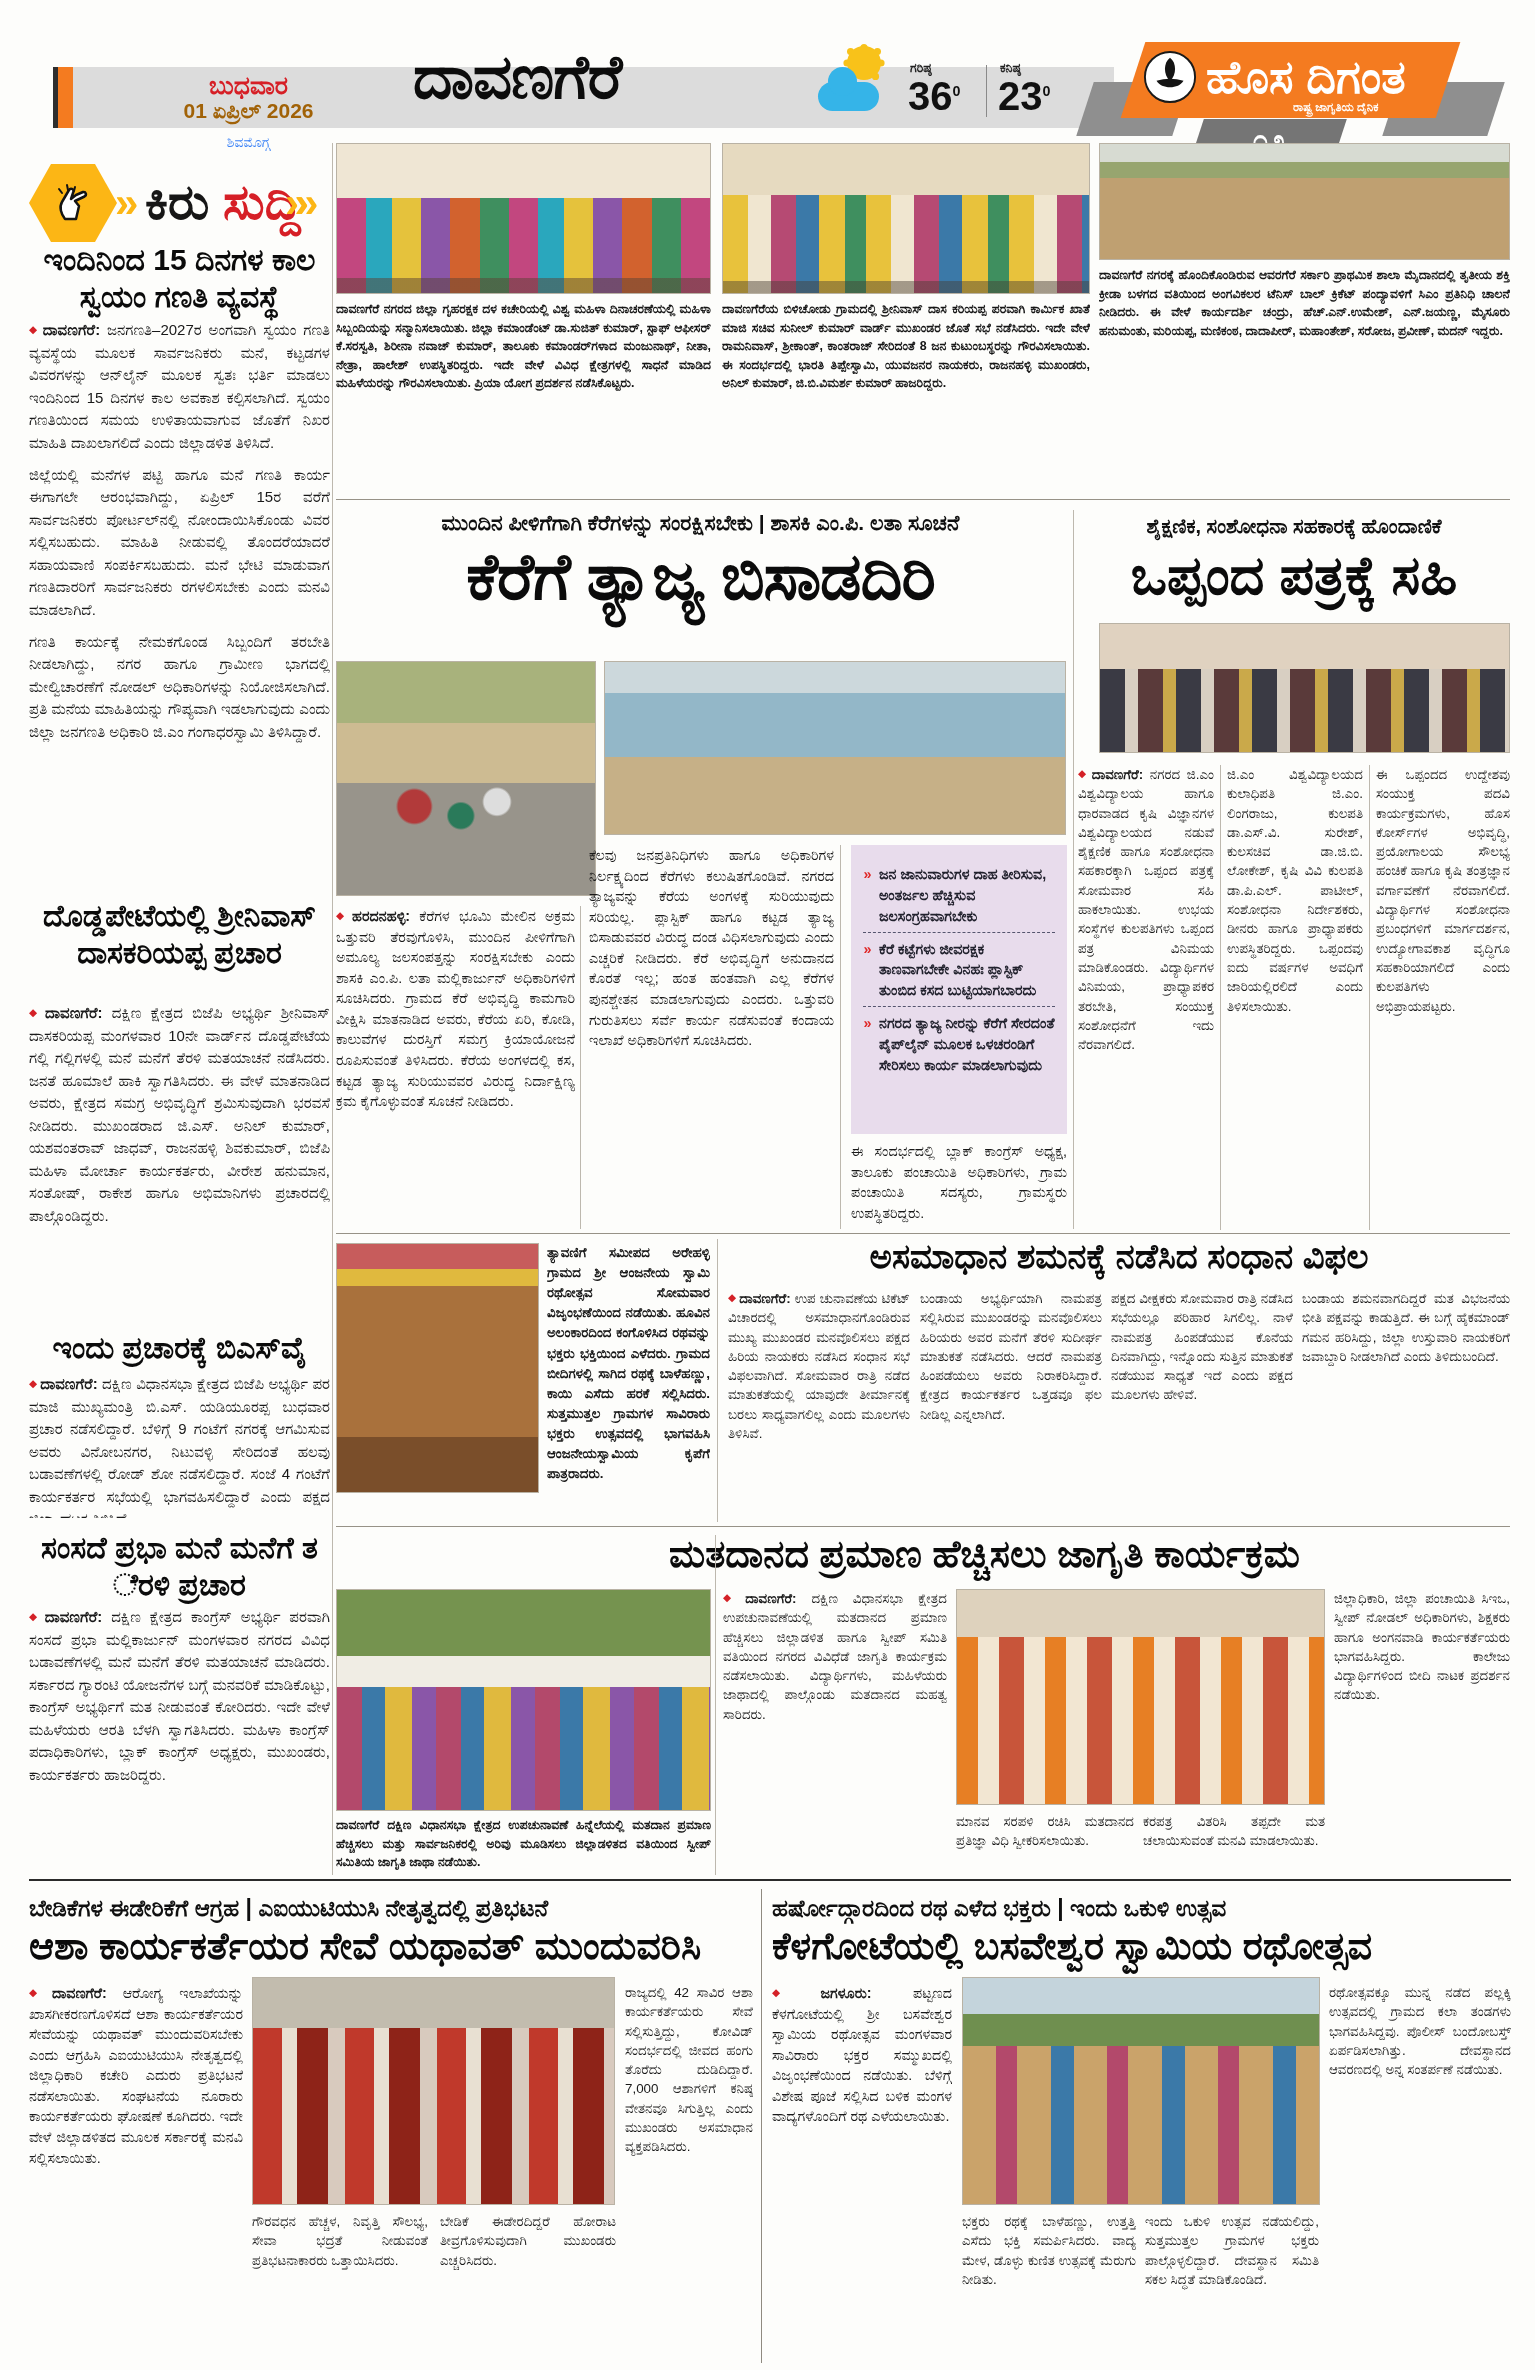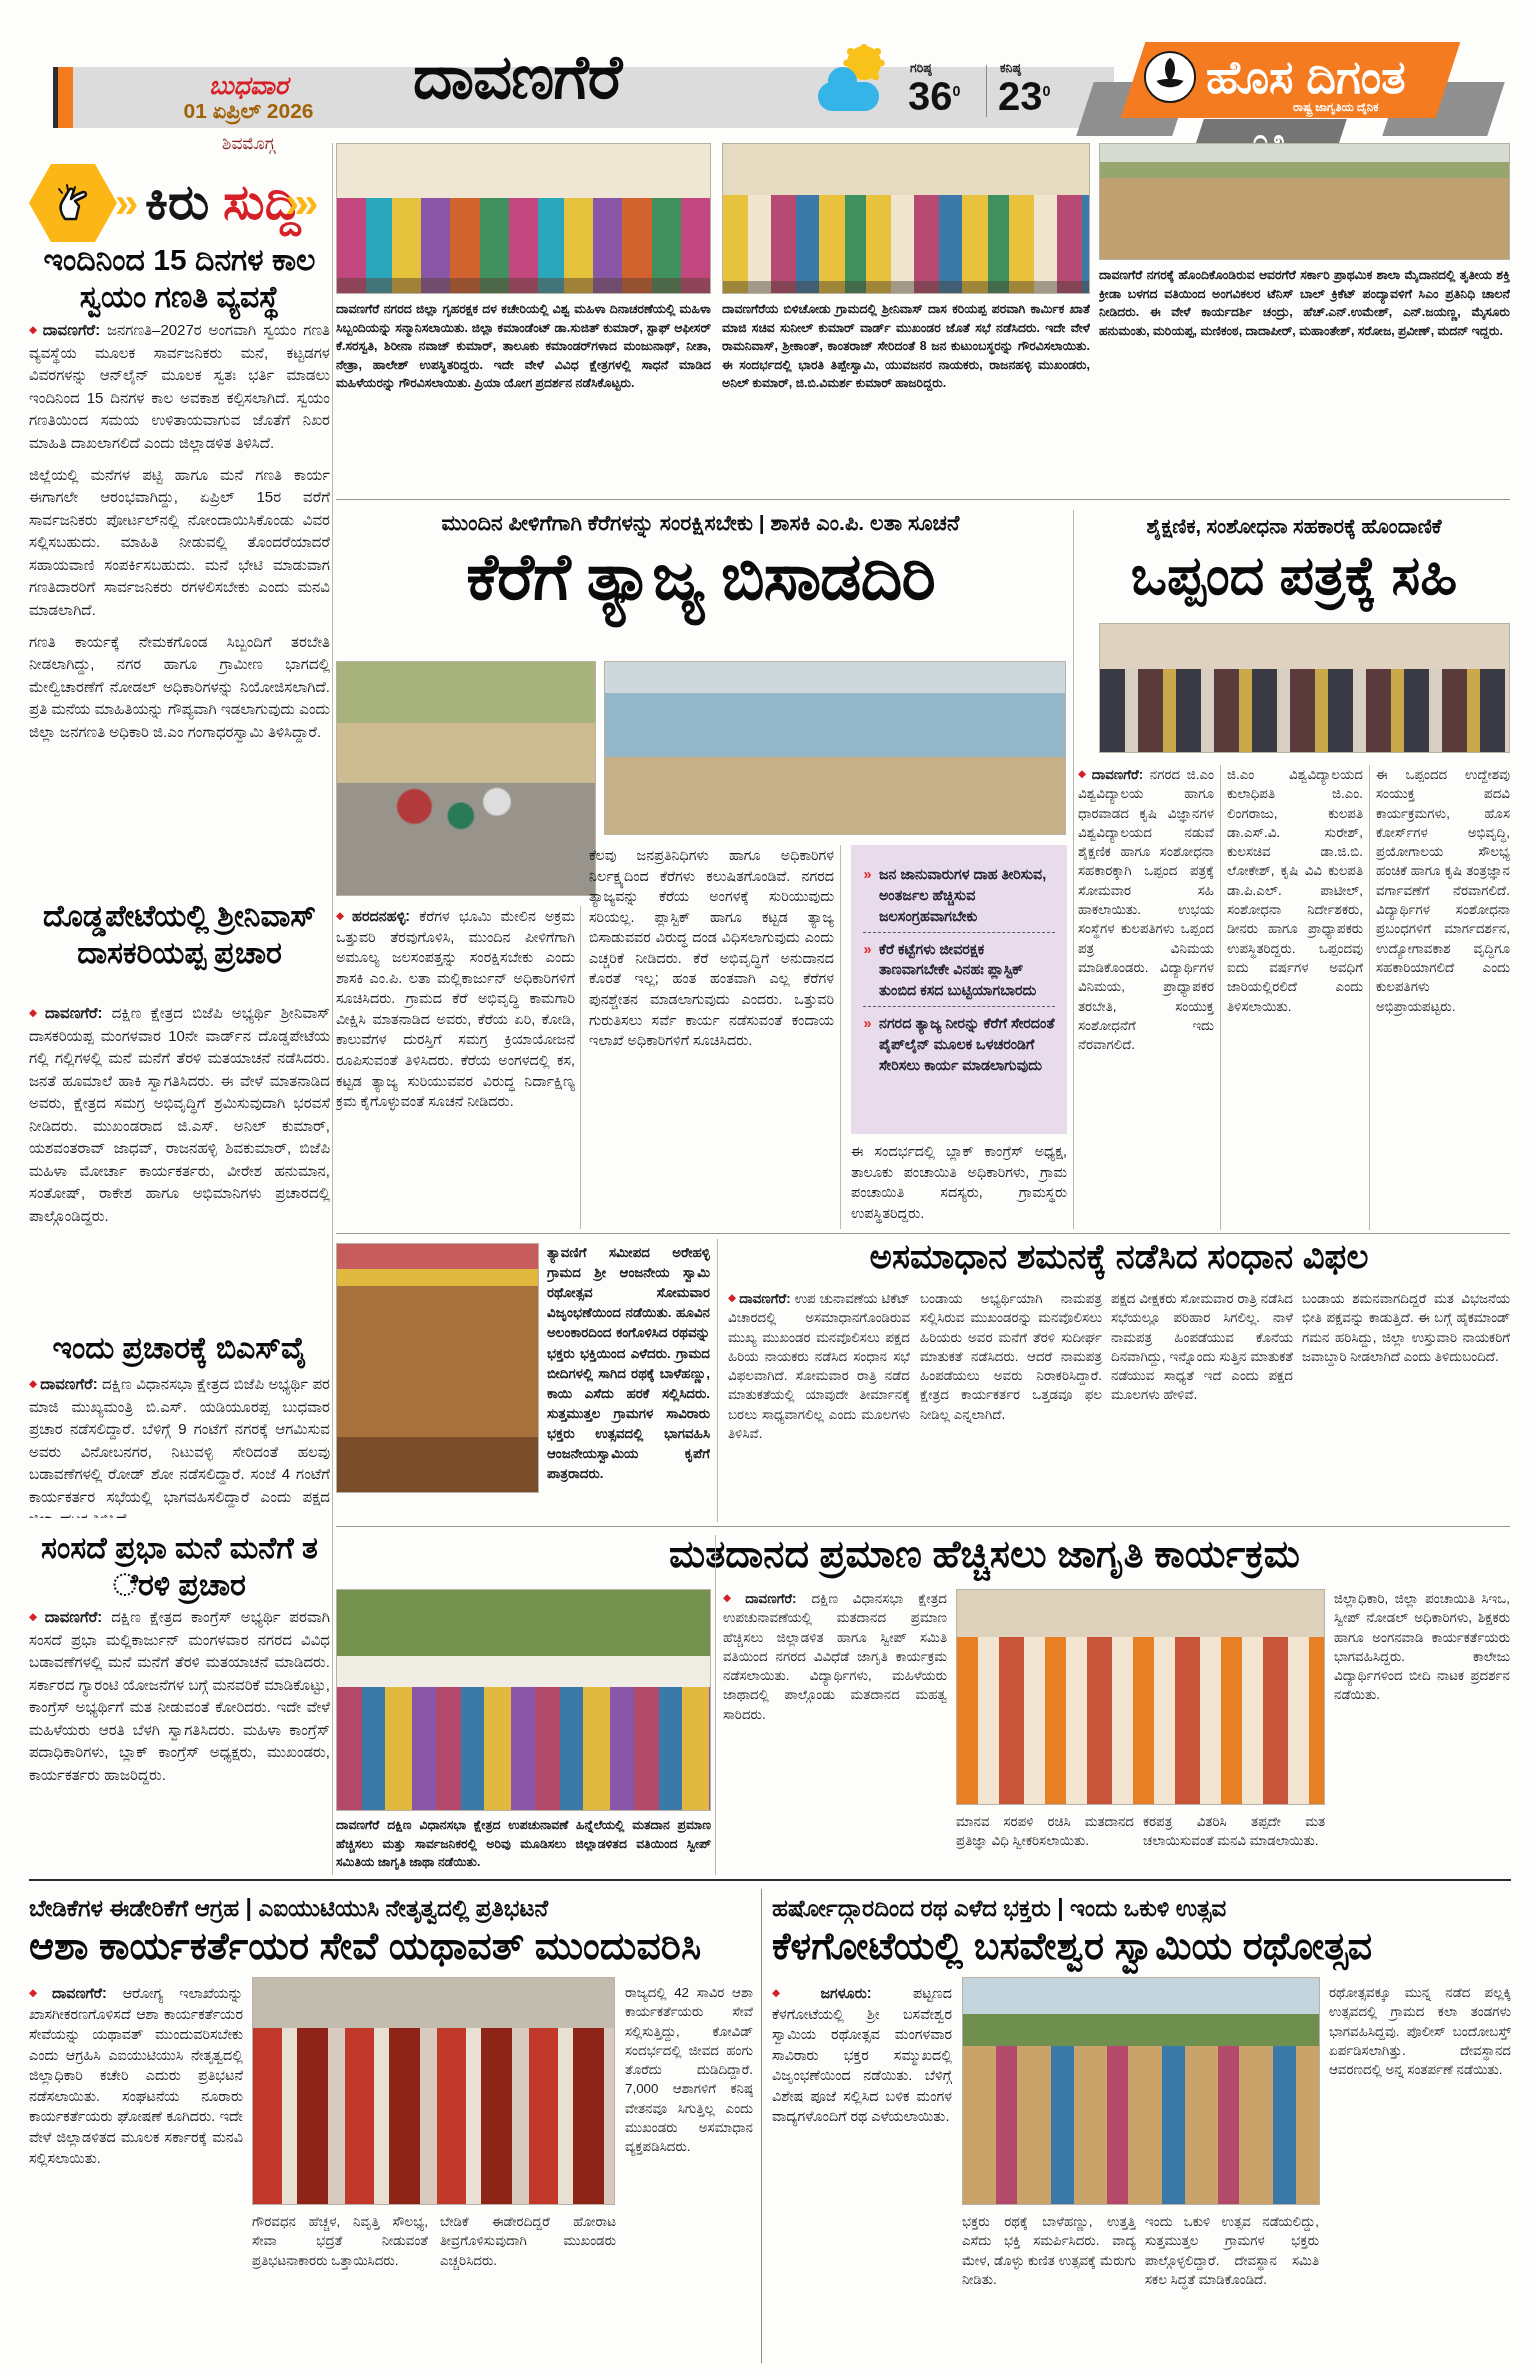--- a/index.html
+++ b/index.html
@@ -6,21 +6,21 @@
   .page{position:relative;width:1535px;height:2371px;background:#fdfdfb;margin:0 auto;
         font-family:"Liberation Sans","DejaVu Sans",sans-serif;color:#161616;overflow:hidden;}
   .abs{position:absolute;}
   .c{text-align:center;}
   .jt{text-align:justify;text-justify:inter-word;}
   .clip{overflow:hidden;}
   
   .band{background:#dcdcdc;}
   .day{font-size:25px;font-weight:800;color:#d61f26;}
   .date{font-size:21px;font-weight:700;color:#a16207;}
-  .edition{font-size:17px;color:#7f1d1d;}
+  .edition{font-size:14px;color:#3b82f6;}
   .masthead{font-size:61px;font-weight:900;color:#0c0c0c;letter-spacing:-1px;white-space:nowrap;}
   .wlabel{font-size:12.4px;font-weight:700;color:#222;}
   .wtemp{font-size:40px;font-weight:800;color:#111;line-height:1;}
   .wtemp sup{font-size:14.3px;font-weight:800;}
   .sun{width:34px;height:34px;border-radius:50%;background:#f8c21a;
        box-shadow:0 -15.3px 0 -13.4px #f8c21a,13.4px -11.5px 0 -13.4px #f8c21a,17px 0 0 -13.4px #f8c21a,
                   -13.4px -11.5px 0 -13.4px #f8c21a,-17px 0 0 -13.4px #f8c21a,11.5px 13.4px 0 -13.4px #f8c21a;}
   .cloud{width:61px;height:29px;background:#35b4e8;border-radius:17px;}
   .cloud:before{content:"";position:absolute;left:9.6px;top:-15.3px;width:29px;height:29px;border-radius:50%;background:#35b4e8;}
   .skew{transform:skewX(-18deg);}
@@ -86,21 +86,21 @@
     repeating-linear-gradient(90deg,#caa36a 0 32.5px,#b3496b 32.5px 54px,#caa36a 54px 88px,#3b79a8 88px 111px);}
 </style>
 </head>
 <body>
 
 <div class="page">
 
   <div class="abs band" style="left:53px;top:67px;width:1061px;height:61px;"></div>
   <div class="abs" style="left:53px;top:67px;width:5.7px;height:61px;background:#2e2e2e;"></div>
   <div class="abs" style="left:58px;top:67px;width:15.3px;height:61px;background:#f47b20;"></div>
-  <div class="abs day c" style="left:86px;top:71px;width:325px;font-style:italic;">ಬುಧವಾರ</div>
+  <div class="abs day c" style="left:86px;top:71px;width:325px;">ಬುಧವಾರ</div>
   <div class="abs date c" style="left:86px;top:99px;width:325px;">01 ಏಪ್ರಿಲ್ 2026</div>
   <div class="abs edition c" style="left:86px;top:134px;width:325px;">ಶಿವಮೊಗ್ಗ</div>
   <div class="abs masthead" style="left:413px;top:42px;">ದಾವಣಗೆರೆ</div>
 
   <div class="abs sun" style="left:847px;top:46px;"></div>
   <div class="abs cloud" style="left:818px;top:82px;"></div>
   <div class="abs wlabel" style="left:910px;top:61px;">ಗರಿಷ್ಠ</div>
   <div class="abs wtemp" style="left:908px;top:76px;"><span>36</span><sup>0</sup></div>
   <div class="abs" style="left:986px;top:65px;width:1px;height:52px;background:#8a8a8a;"></div>
   <div class="abs wlabel" style="left:1000px;top:61px;">ಕನಿಷ್ಠ</div>

